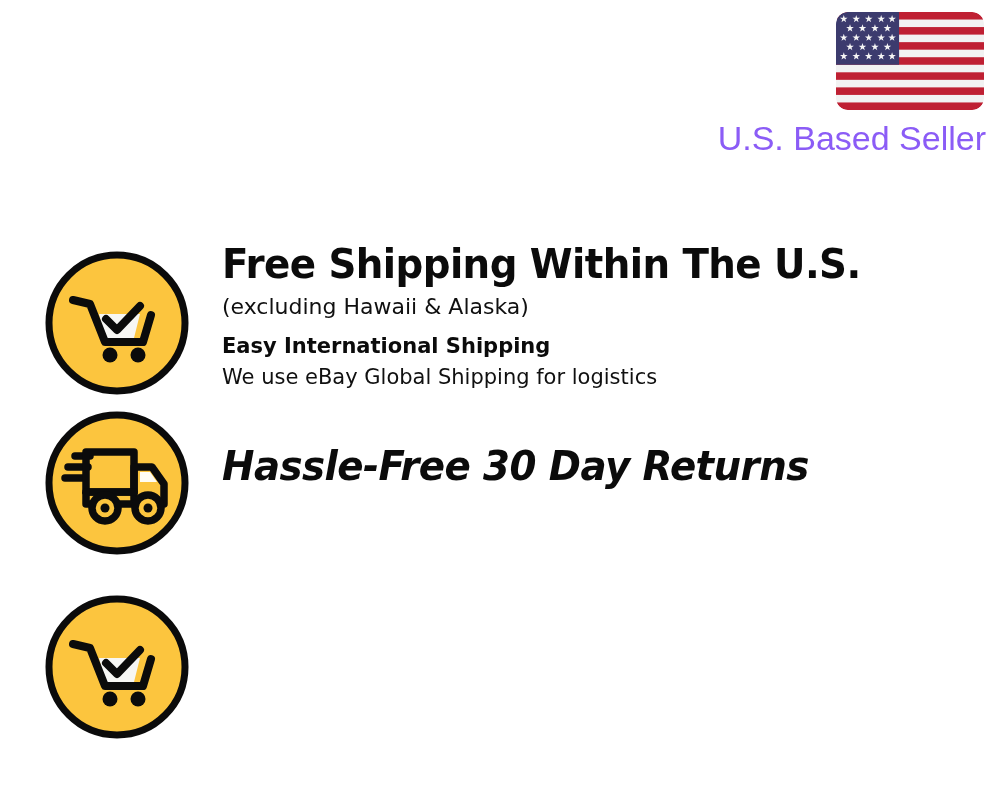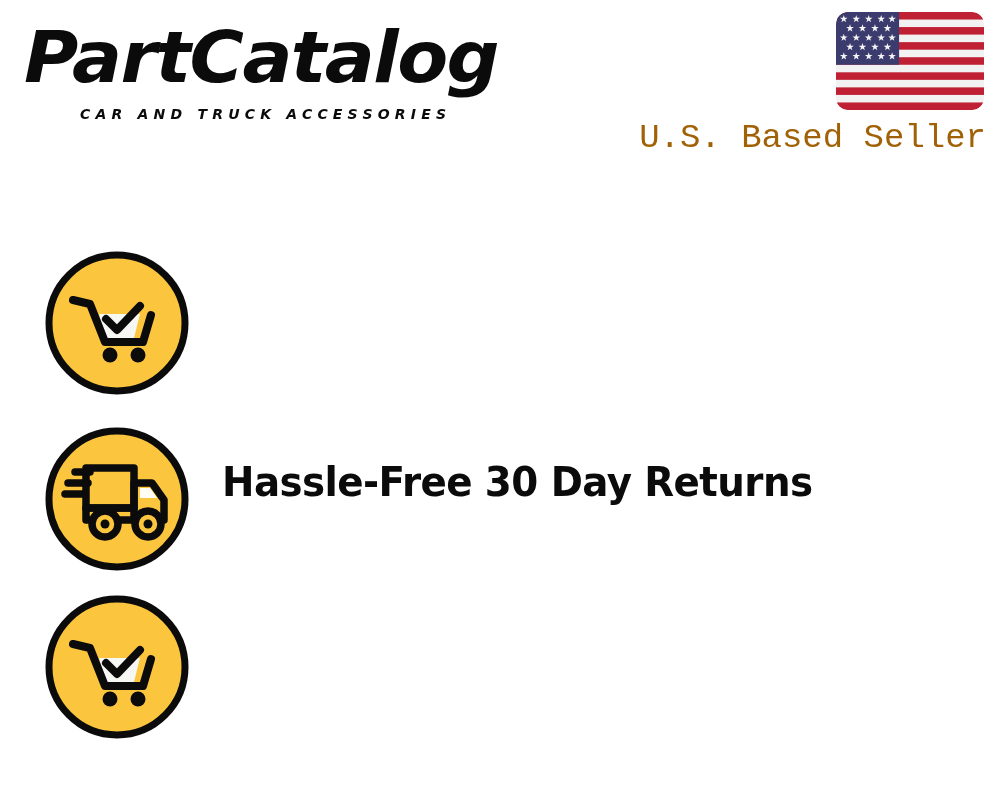--- a/index.html
+++ b/index.html
@@ -78,38 +78,38 @@
     width: 148px;
     height: 98px;
     border-radius: 12px;
     overflow: hidden;
     display: block;
   }
   #seller-label {
     position: absolute;
     right: 0;
     top: 106px;
-    font-family: Liberation Mono, monospace;
+    font-family: Liberation Sans, sans-serif;
     font-weight: 400;
     font-size: 34px;
     line-height: 40px;
     letter-spacing: 0px;
-    color: #a16207;
+    color: #8b5cf6;
     white-space: nowrap;
     text-align: right;
   }
 
   
   .feature-row {
     position: absolute;
     left: 0;
     width: 1000px;
   }
   #feature-row-0 { top: 240px; height: 170px; }
-  #feature-row-1 { top: 422px; height: 150px; }
+  #feature-row-1 { top: 406px; height: 150px; font-style: italic; }
   #feature-row-2 { top: 588px; height: 155px; }
 
   .feature-icon-circle {
     position: absolute;
     left: 44px;
     width: 146px;
     height: 146px;
     display: block;
   }
   #feature-row-0 .feature-icon-circle { top: 10px; }
@@ -162,24 +162,20 @@
     color: #101010;
     white-space: nowrap;
     margin-top: 1px;
   }
 </style>
 </head>
 <body>
 
 <div id="header">
 
-  <div id="brand-logo">
-    <span id="logo-wordmark">PartCatalog</span>
-    <span id="logo-tagline">CAR AND TRUCK ACCESSORIES</span>
-  </div>
 
   <div id="seller-badge">
     <span id="us-flag-icon">
       <svg viewBox="0 0 190 126" width="148" height="98" preserveAspectRatio="none" aria-hidden="true">
         <defs>
           <clipPath id="flagRound">
             <rect x="0" y="0" width="190" height="126" rx="15" ry="15"></rect>
           </clipPath>
           <g id="starGlyph">
             <path d="M0,-5.1 L1.2,-1.6 L4.9,-1.6 L1.9,0.6 L3.0,4.1 L0,2.0 L-3.0,4.1 L-1.9,0.6 L-4.9,-1.6 L-1.2,-1.6 Z" fill="#F5F5F5"></path>
@@ -237,20 +233,26 @@
   <span class="feature-icon-circle">
     <svg viewBox="0 0 146 146" width="146" height="146" aria-hidden="true">
       <circle cx="73" cy="73" r="68" fill="#FCC53E" stroke="#0B0B0B" stroke-width="7"></circle>
       <path d="M55 64 H96 L90 88 H61 Z" fill="#F7F7F4"></path>
       <path d="M29 50 L46 54 L61 92 H99 L107 65" fill="none" stroke="#0B0B0B" stroke-width="8" stroke-linecap="round" stroke-linejoin="round"></path>
       <path d="M62 69 L73 80 L96 56" fill="none" stroke="#0B0B0B" stroke-width="8" stroke-linecap="round" stroke-linejoin="round"></path>
       <circle cx="66" cy="105" r="7.5" fill="#0B0B0B"></circle>
       <circle cx="94" cy="105" r="7.5" fill="#0B0B0B"></circle>
     </svg>
   </span>
+  <div class="feature-text">
+    <div class="feature-title">Free Shipping Within The U.S.</div>
+    <div class="feature-sub">(excluding Hawaii &amp; Alaska)</div>
+    <div class="feature-sub-strong">Easy International Shipping</div>
+    <div class="feature-sub-plain">We use eBay Global Shipping for logistics</div>
+  </div>
 </div>
 
 <div class="feature-row" id="feature-row-1">
   <span class="feature-icon-circle">
     <svg viewBox="0 0 146 146" width="146" height="146" aria-hidden="true">
       <circle cx="73" cy="73" r="68" fill="#FCC53E" stroke="#0B0B0B" stroke-width="7"></circle>
       <g stroke="#0B0B0B" stroke-width="7.5" stroke-linecap="round" fill="none">
         <line x1="31" y1="46" x2="46" y2="46"></line>
         <line x1="24" y1="57" x2="44" y2="57"></line>
         <line x1="21" y1="68" x2="41" y2="68"></line>

